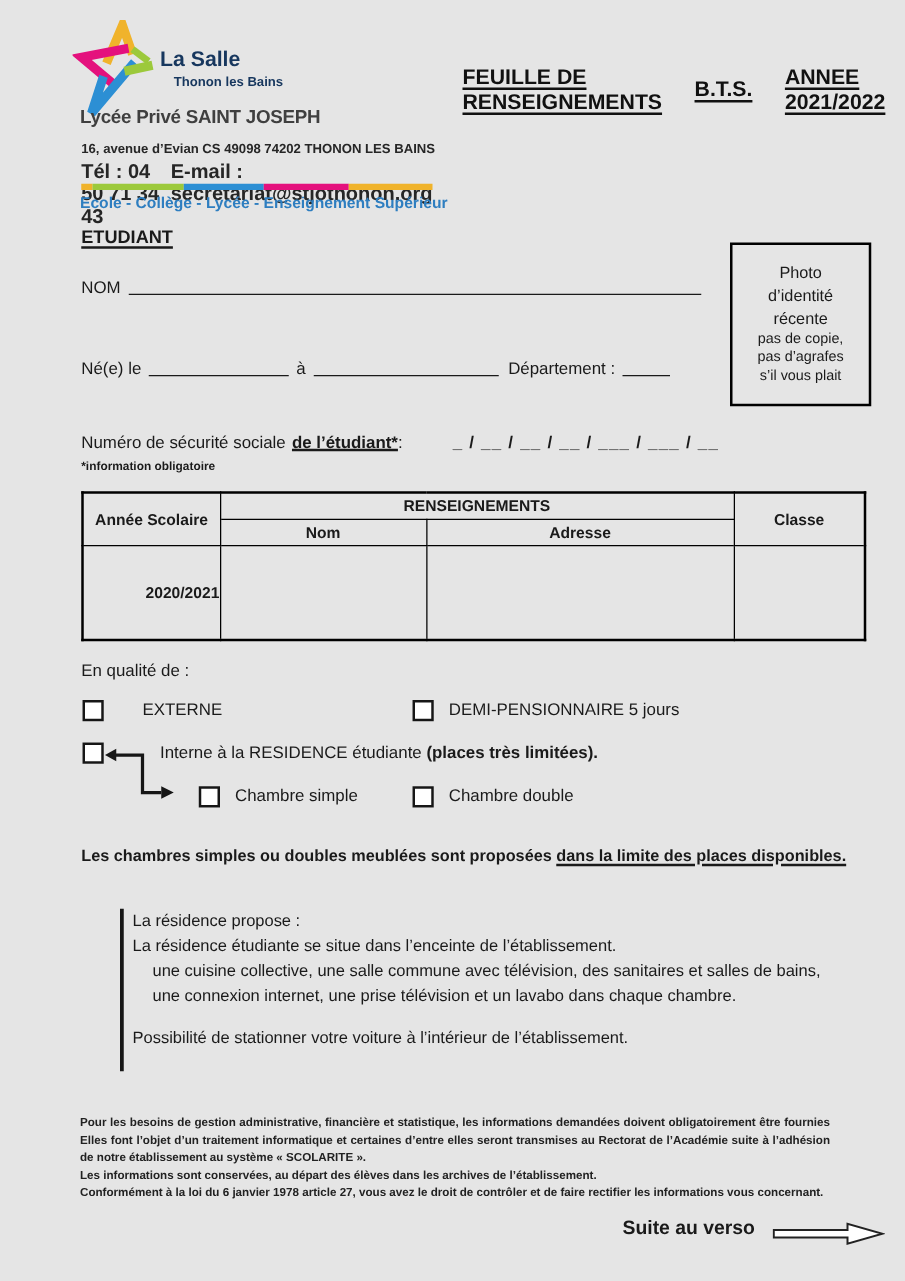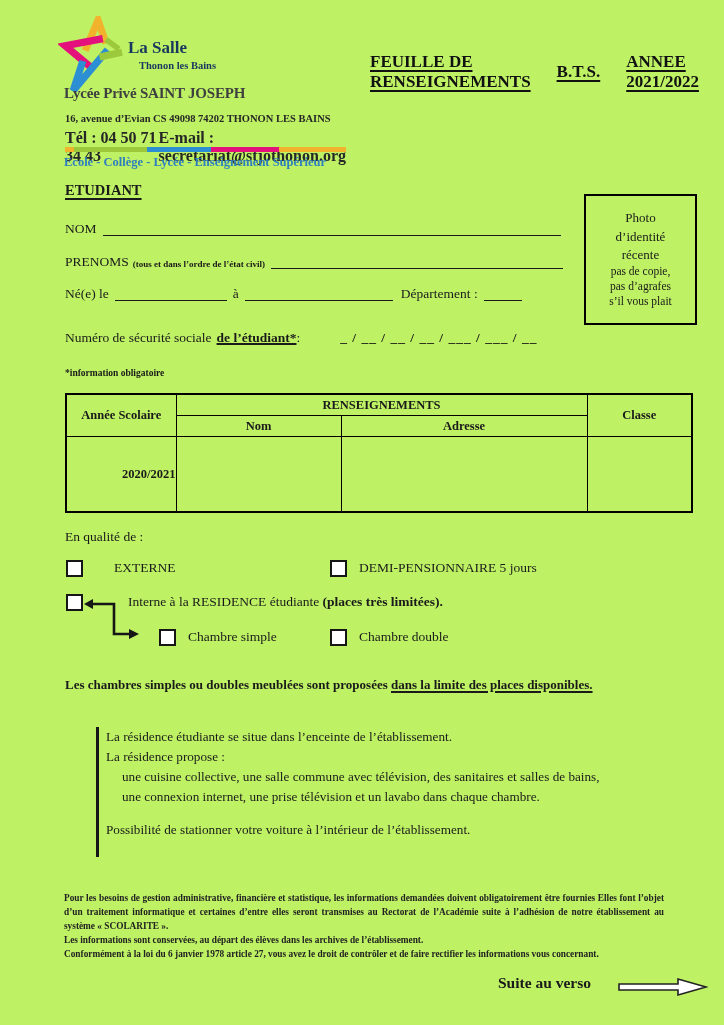--- a/index.html
+++ b/index.html
@@ -1,19 +1,19 @@
 <!DOCTYPE html>
 <html><head>
 <meta charset="utf-8">
 <style>
   html,body{margin:0;padding:0;background:#888;}
   .page{
-    position:relative;width:724px;height:1025px;background:#bef264;
+    position:relative;width:724px;height:1025px;background:#e5e5e5;
     margin:0 auto;overflow:hidden;
-    font-family:Liberation Serif, serif;color:#1a1a1a;
+    font-family:Liberation Sans, sans-serif;color:#1a1a1a;
   }
   .abs{position:absolute;}
   
   .brand-name{font-size:17px;font-weight:bold;color:#17375E;}
   .brand-sub{font-size:10.5px;font-weight:bold;color:#17375E;}
   .school-name{font-size:15px;font-weight:bold;color:#3F3F3F;letter-spacing:-0.2px;}
   .addr{font-size:10.5px;font-weight:bold;color:#262626;}
   .contact{width:281px;display:flex;justify-content:space-between;font-size:16px;font-weight:bold;color:#262626;}
   .colorbar{width:281px;height:5px;display:flex;}
   .colorbar span{display:block;height:5px;}
@@ -103,37 +103,32 @@
     <div class="small">pas de copie,</div>
     <div class="small">pas d’agrafes</div>
     <div class="small">s’il vous plait</div>
   </div>
 
   <div class="abs frow" style="left:65px;top:221px;width:498px;">
     <span class="lbl">NOM</span>
     <span class="fline"></span>
   </div>
 
-  <div class="abs frow" style="left:65px;top:254px;width:500px;">
-    <span class="lbl">PRENOMS</span>
-    <span class="lbl tiny-note" style="margin-left:4px;margin-bottom:1px;">(tous et dans l’ordre de l’état civil)</span>
-    <span class="fline"></span>
-  </div>
 
   <div class="abs frow" style="left:65px;top:286px;width:498px;">
     <span class="lbl">Né(e) le</span>
     <span class="fline fixed" style="width:112px;"></span>
     <span class="lbl" style="margin-left:4px;">à</span>
     <span class="fline fixed" style="width:148px;"></span>
     <span class="lbl" style="margin-left:6px;">Département :</span>
     <span class="fline fixed" style="width:38px;"></span>
   </div>
 
 
-  <div class="abs frow" style="left:65px;top:330px;width:610px;">
+  <div class="abs frow" style="left:65px;top:346px;width:610px;">
     <span class="lbl">Numéro de sécurité sociale</span>
     <span class="lbl secu-bold" style="margin-left:5px;">de l’étudiant*</span>
     <span class="lbl"> :</span>
     <span class="lbl secu-mask">_ / __ / __ / __ / ___ / ___ / __</span>
   </div>
   <div class="abs tiny-note" style="left:65px;top:368px;font-size:9.5px;">*information obligatoire</div>
 
   <table class="school abs" style="left:65px;top:393px;">
     <colgroup>
         <col style="width:110px">
@@ -177,22 +172,22 @@
 
   <span class="abs cbx" style="left:159px;top:629px;"></span>
   <span class="abs qtext" style="left:188px;top:629px;">Chambre simple</span>
   <span class="abs cbx" style="left:330px;top:629px;"></span>
   <span class="abs qtext" style="left:359px;top:629px;">Chambre double</span>
 
   <div class="abs notice" style="left:65px;top:677px;"><span>Les chambres simples ou doubles meublées sont proposées </span><span class="und">dans la limite des places disponibles.</span></div>
 
   <div class="abs vline" style="left:96px;top:727px;height:130px;"></div>
   <div class="abs res" style="left:106px;top:727px;">
+    <p>La résidence propose :</p>
     <p>La résidence étudiante se situe dans l’enceinte de l’établissement.</p>
-    <p>La résidence propose :</p>
     <p class="ind">une cuisine collective, une salle commune avec télévision, des sanitaires et salles de bains,</p>
     <p class="ind">une connexion internet, une prise télévision et un lavabo dans chaque chambre.</p>
     <p class="gap">Possibilité de stationner votre voiture à l’intérieur de l’établissement.</p>
   </div>
 
   <div class="abs legal" style="left:64px;top:892px;">
     <p class="just">Pour les besoins de gestion administrative, financière et statistique, les informations demandées doivent obligatoirement être fournies Elles font l’objet d’un traitement informatique et certaines d’entre elles seront transmises au Rectorat de l’Académie suite à l’adhésion de notre établissement au système « SCOLARITE ».</p>
     <p>Les informations sont conservées, au départ des élèves dans les archives de l’établissement.</p>
     <p>Conformément à la loi du 6 janvier 1978 article 27, vous avez le droit de contrôler et de faire rectifier les informations vous concernant.</p>
   </div>

